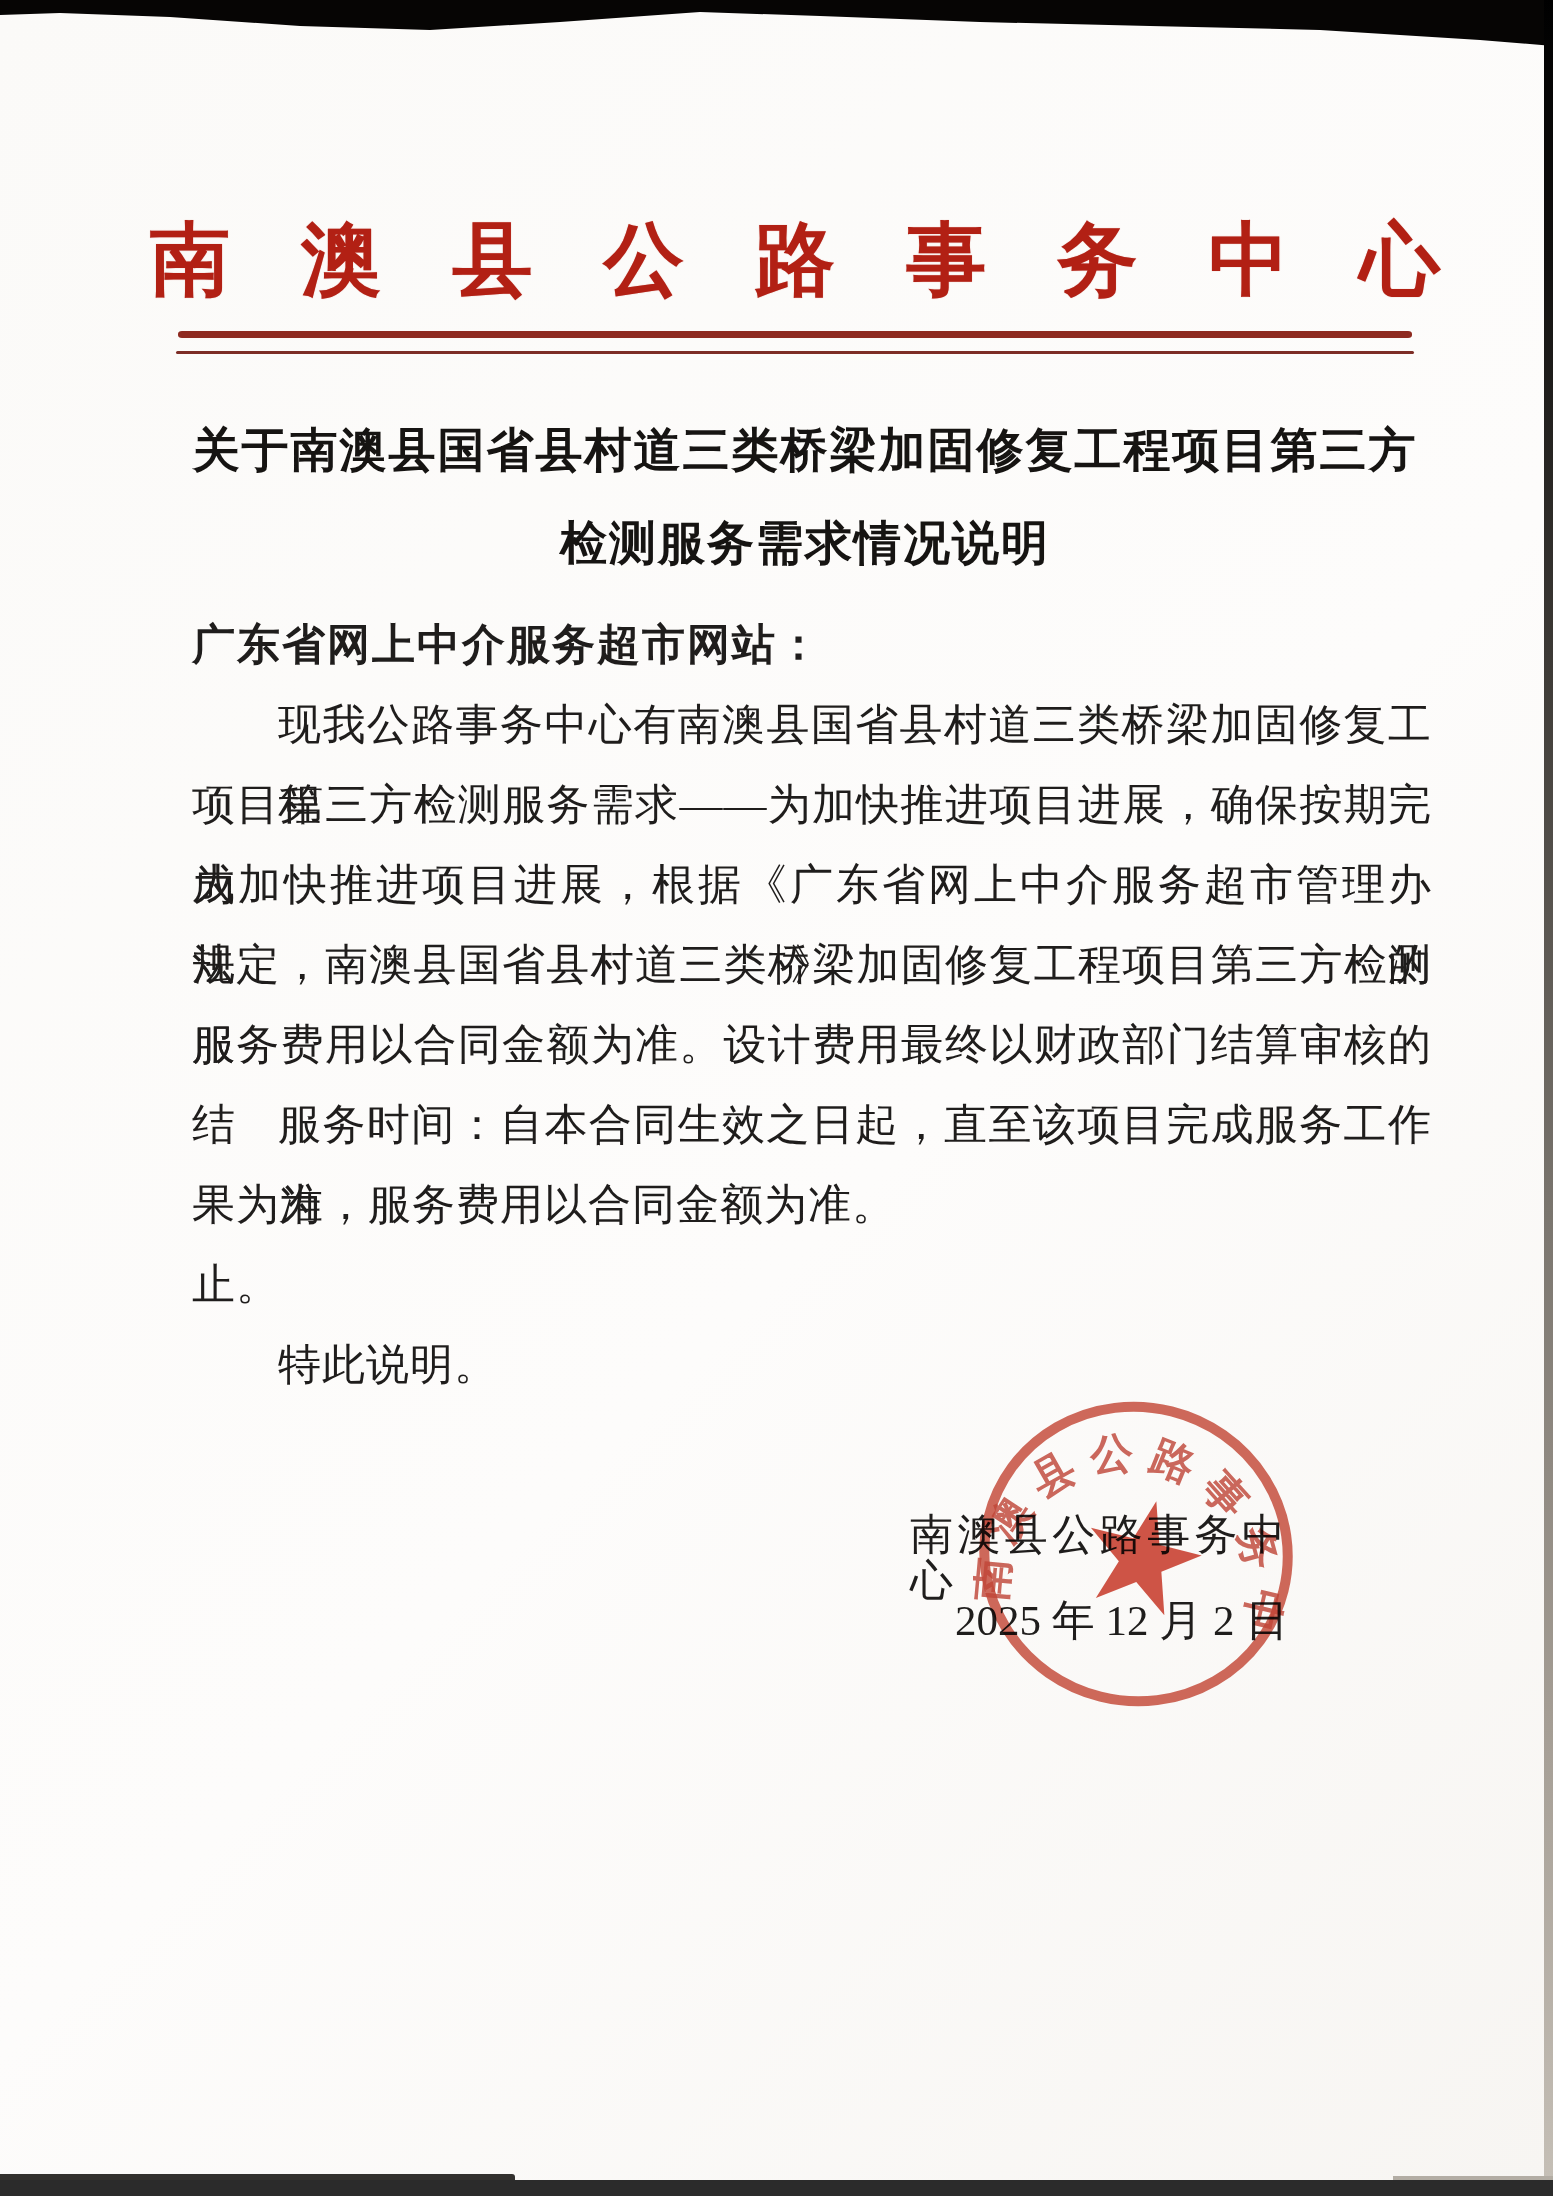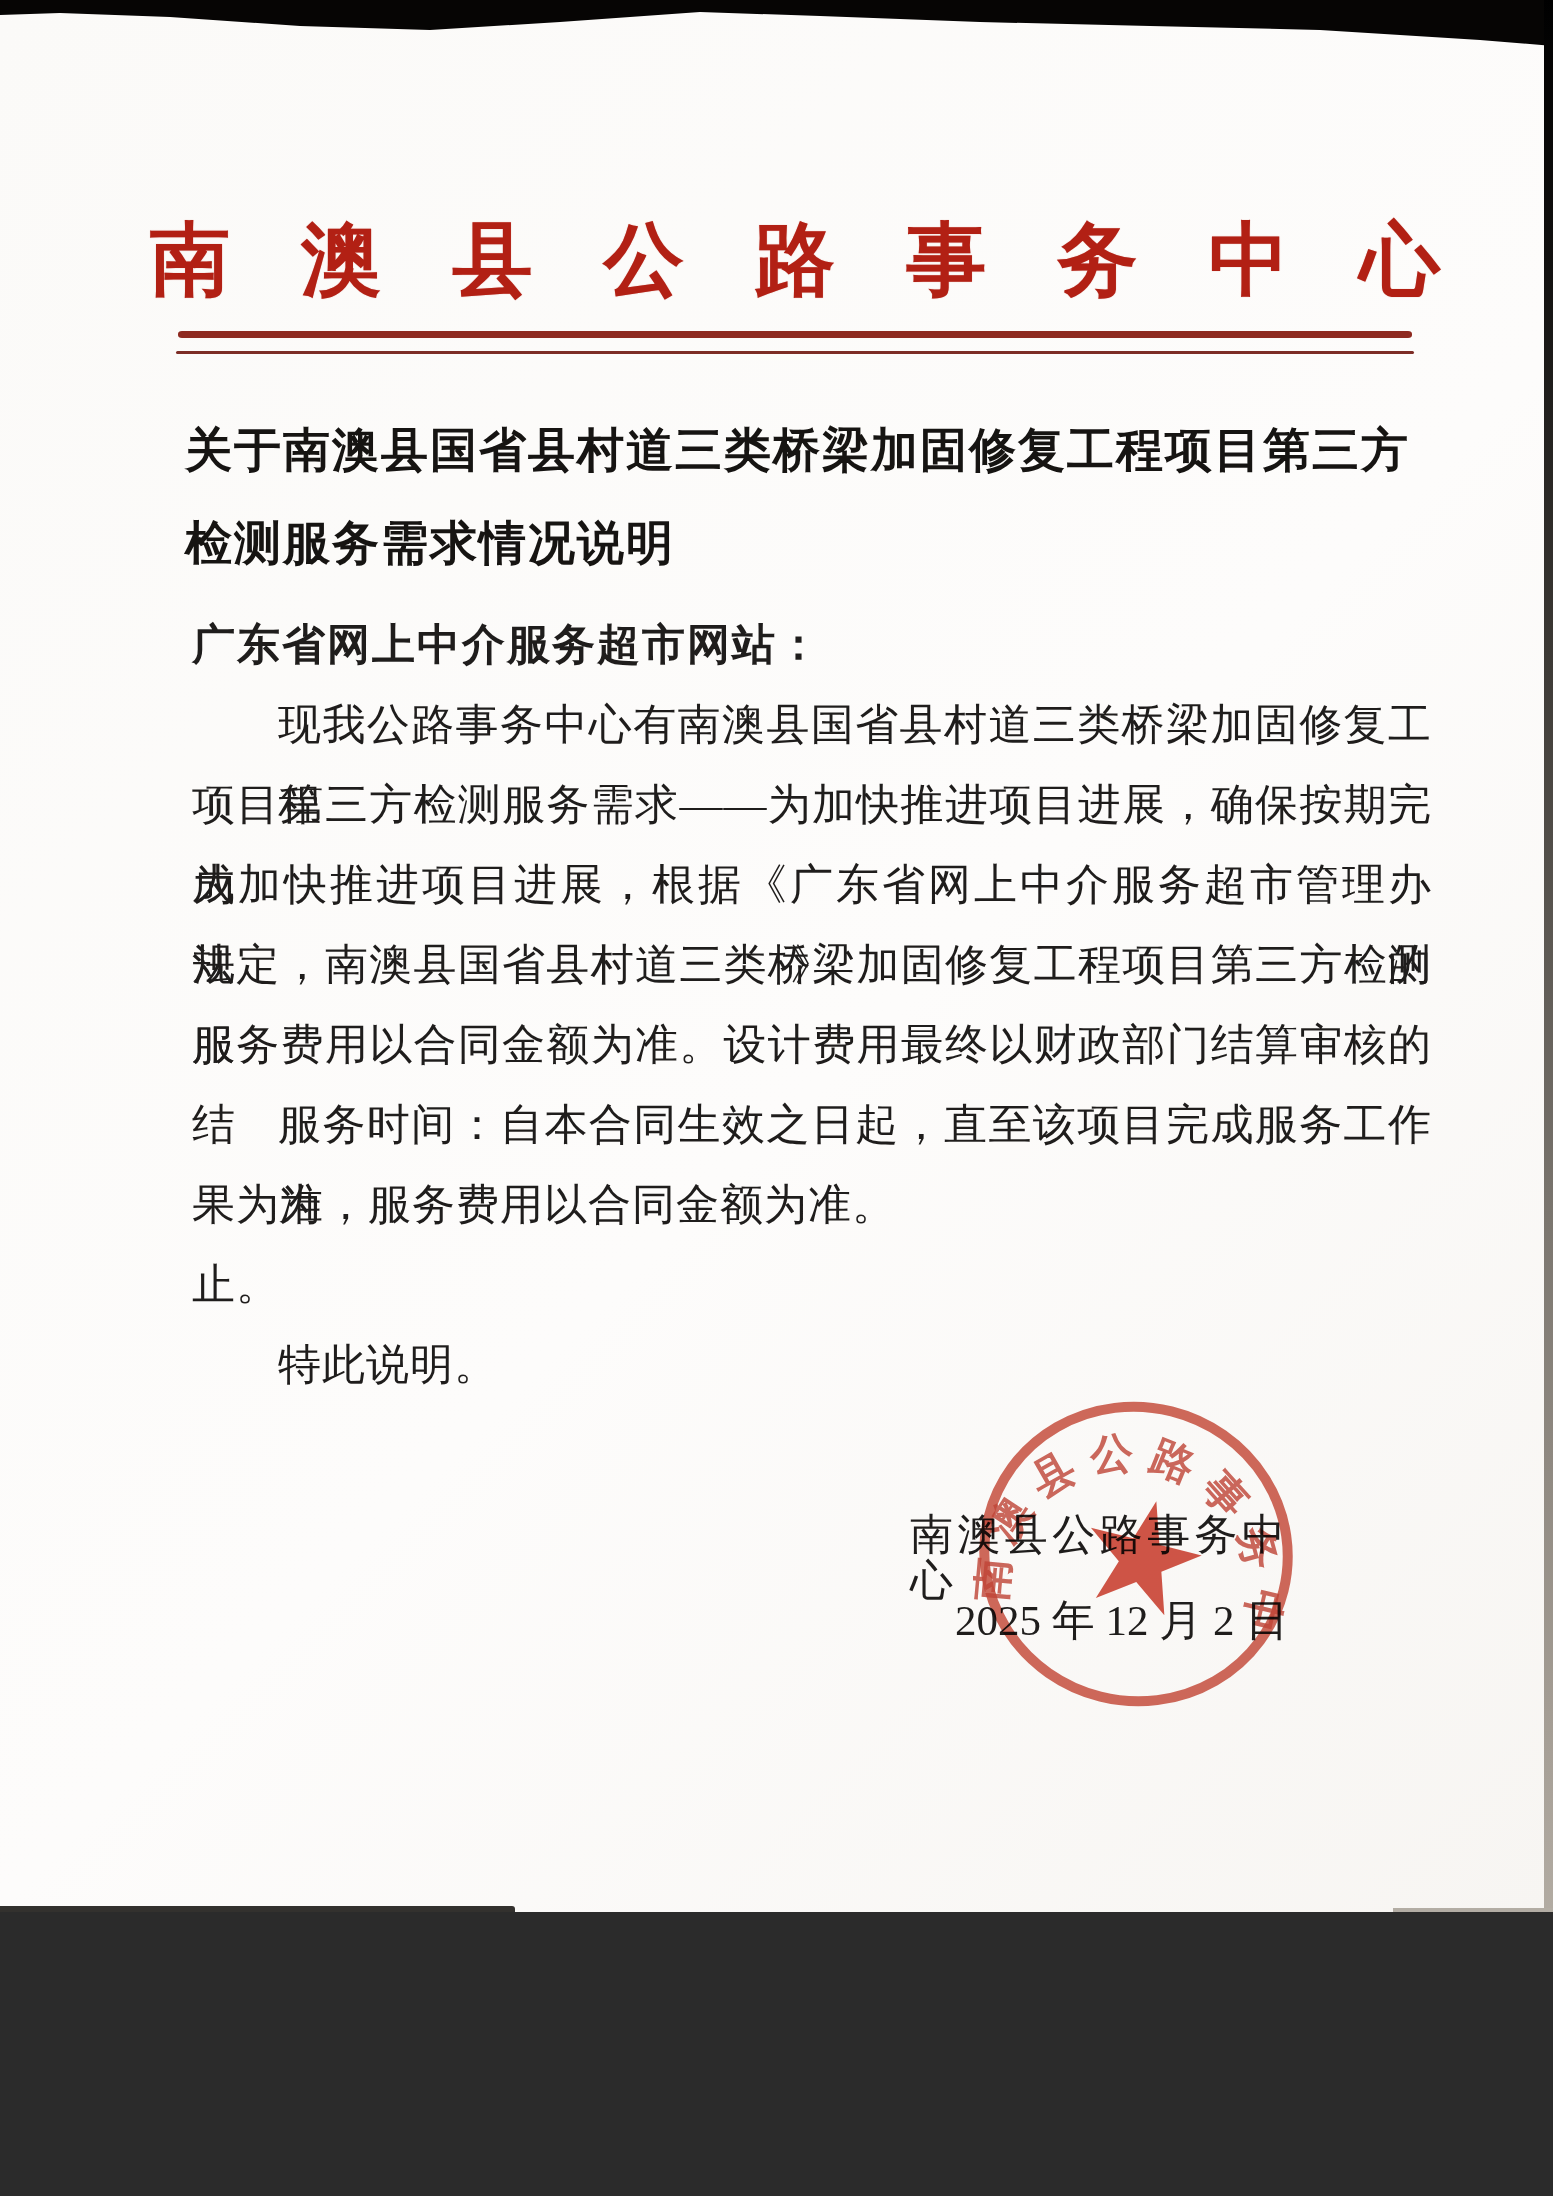--- a/index.html
+++ b/index.html
@@ -6,21 +6,21 @@
     --header-red:#b22014;
     --rule-red:#8e2a20;
     --ink:#1f1d1c;
     --seal-red:#c23a28;
     --paper:#fcfbf9;
   }
   *{margin:0;padding:0;box-sizing:border-box;}
   html,body{background:#2b2b2b;}
   .page{
     position:relative;
-    width:1553px;height:1912px;
+    width:1553px;height:2180px;
     background:linear-gradient(135deg,#fbfaf8 0%,#fdfcfb 55%,#f7f5f2 100%);
     overflow:hidden;
     font-family:"Liberation Serif","DejaVu Serif",serif;
     color:var(--ink);
   }
   
   .edge-top{position:absolute;top:0;left:0;z-index:9;}
   .edge-right{
     position:absolute;top:0;right:0;width:9px;height:2196px;z-index:9;
     background:linear-gradient(#000 0%,#121110 12%,#3d3a36 30%,#7a756e 55%,#a49d94 78%,#c6c0b7 100%);
@@ -46,21 +46,21 @@
     position:absolute;top:331px;left:178px;width:1234px;height:7px;
     background:var(--rule-red);border-radius:4px/3px;
   }
   .rule-thin{
     position:absolute;top:351px;left:176px;width:1238px;height:3px;
     background:#7d2d26;border-radius:2px;
   }
   
   .doc-title{
     position:absolute;top:404px;left:185px;width:1240px;
-    font-weight:bold;font-size:47px;line-height:93px;
+    text-align:center;font-weight:bold;font-size:47px;line-height:93px;
     letter-spacing:2px;color:#161412;
   }
   
   .body-block{
     position:absolute;top:605px;left:192px;width:1240px;
     font-size:43px;color:var(--ink);
   }
   .line{height:80px;line-height:80px;white-space:nowrap;letter-spacing:1px;}
   .line.fill{
     white-space:normal;word-break:break-all;

